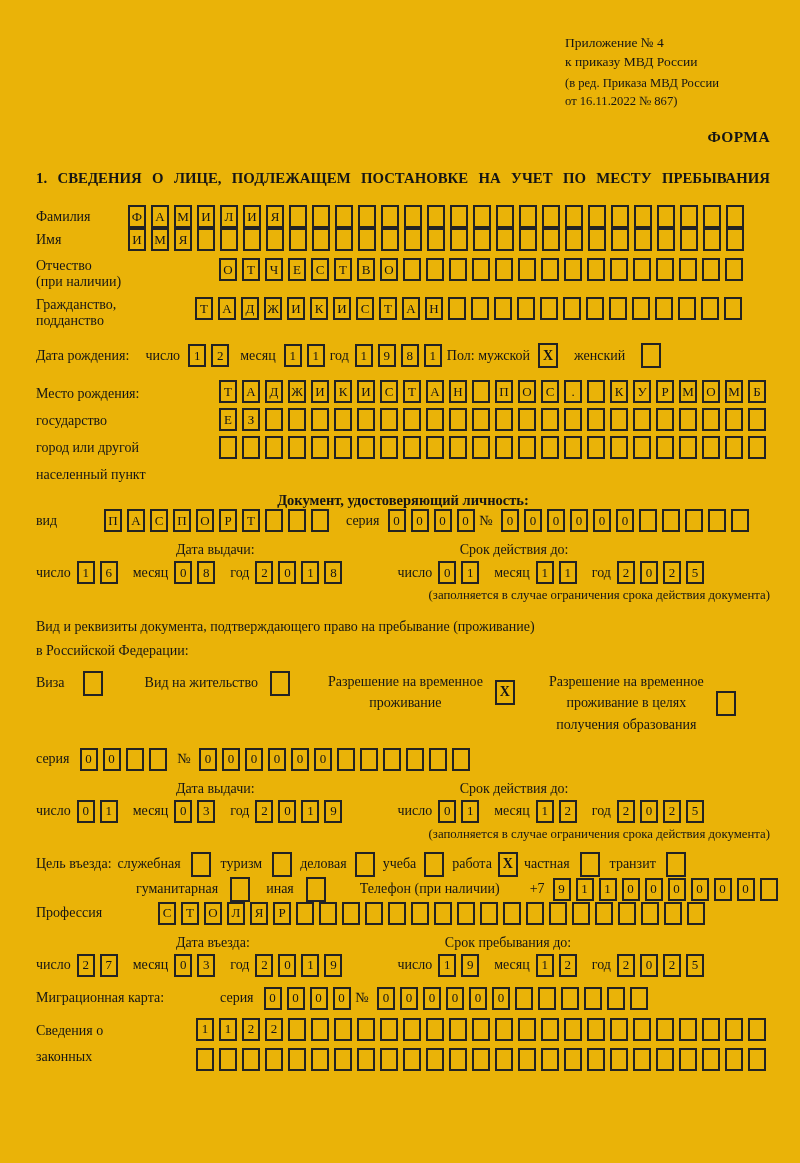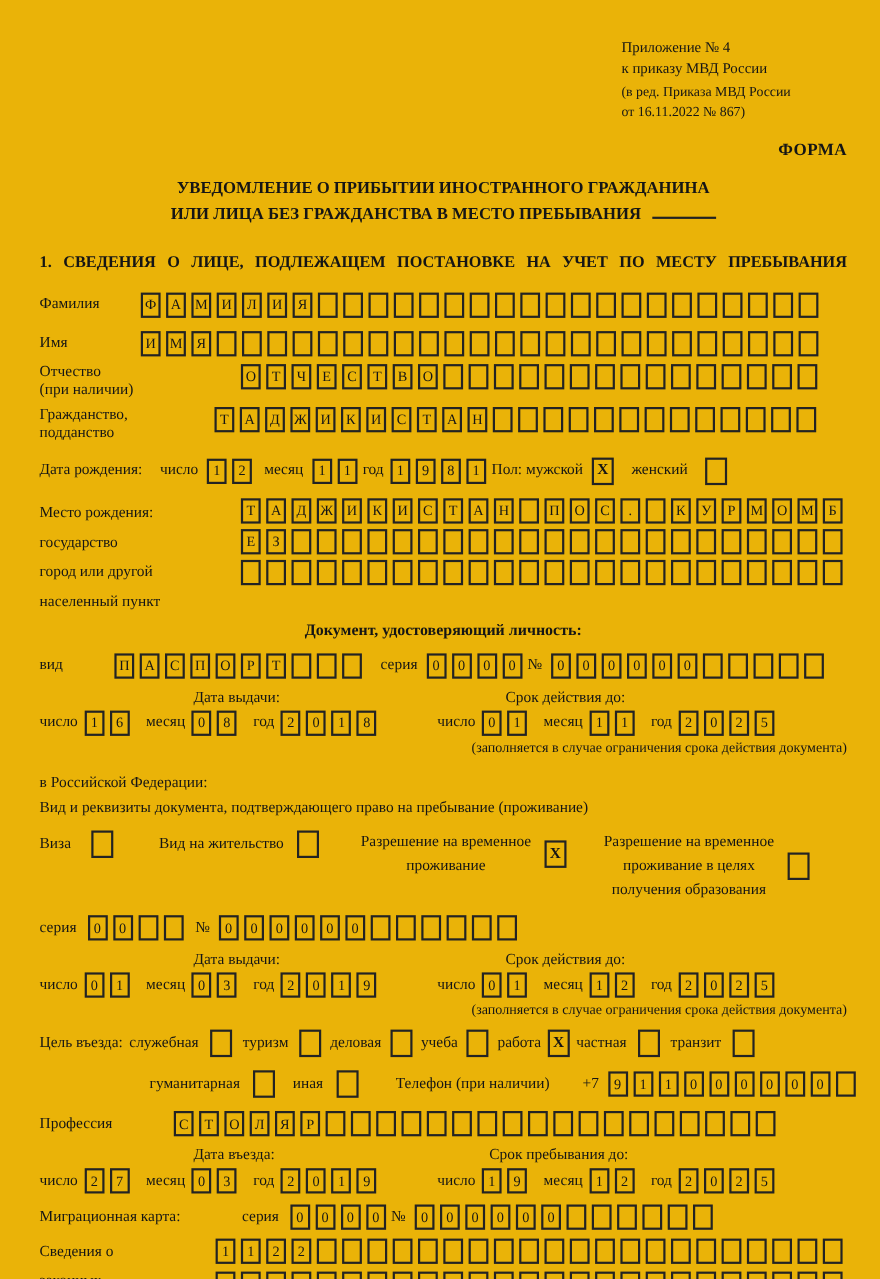--- a/index.html
+++ b/index.html
@@ -10,21 +10,21 @@
   .hdr { margin-left:529px; font-size:13.5px; line-height:1.38; }
   .hdr .small { font-size:12.6px; }
   .hdr .gap { margin-top:4px; }
   .forma { text-align:right; font-weight:bold; font-size:15.5px; margin-top:18px; letter-spacing:0.4px; }
 
   .title { text-align:center; font-weight:bold; font-size:15.2px; margin-top:14px; line-height:1.5; }
   .blank { display:inline-block; width:58px; border-bottom:2px solid #222; height:14px; margin-left:10px; }
 
   .sec { font-weight:bold; font-size:14.8px; margin-top:24px; text-align:justify; text-align-last:justify; }
 
-  .row { display:flex; align-items:center; margin-top:12px; }
+  .row { display:flex; align-items:center; margin-top:0; }
   .row-top { display:flex; align-items:flex-start; margin-top:7px;gap:14px; }
   .lbl { font-size:14px; white-space:nowrap; }
   .cells { display:flex; }
   .cell { box-sizing:border-box; flex:0 0 auto; width:18px; height:23px; border:2px solid #232323;
           margin-right:5px; display:flex; align-items:center; justify-content:center; font-size:13px; }
   .checkbox { box-sizing:border-box; flex:0 0 auto; width:20px; height:25px; border:2px solid #232323;
           display:flex; align-items:center; justify-content:center; font-size:14px; font-weight:bold; }
 
   .w92 { flex:0 0 92px; }  .w169 { flex:0 0 169px; }  .w145 { flex:0 0 145px; }
   .w122 { flex:0 0 122px; } .w68 { flex:0 0 68px; }   .w146 { flex:0 0 146px; }
@@ -59,24 +59,20 @@
 
   <div class="hdr">
     <div>Приложение № 4</div>
     <div>к приказу МВД России</div>
     <div class="small gap">(в ред. Приказа МВД России</div>
     <div class="small">от 16.11.2022 № 867)</div>
   </div>
 
   <div class="forma">ФОРМА</div>
 
-  <div class="title">
-    <div>УВЕДОМЛЕНИЕ О ПРИБЫТИИ ИНОСТРАННОГО ГРАЖДАНИНА</div>
-    <div><span>ИЛИ ЛИЦА БЕЗ ГРАЖДАНСТВА В МЕСТО ПРЕБЫВАНИЯ</span><span class="blank"></span></div>
-  </div>
 
   <div class="sec">1. СВЕДЕНИЯ О ЛИЦЕ, ПОДЛЕЖАЩЕМ ПОСТАНОВКЕ НА УЧЕТ ПО МЕСТУ ПРЕБЫВАНИЯ</div>
 
   <div class="row" style="margin-top:18px;">
     <span class="lbl w92">Фамилия</span>
     <span class="cells">
           <span class="cell">Ф</span>
           <span class="cell">А</span>
           <span class="cell">М</span>
           <span class="cell">И</span>
@@ -398,22 +394,22 @@
             <span class="cell">2</span>
             <span class="cell">0</span>
             <span class="cell">2</span>
             <span class="cell">5</span>
           </span>
     </div>
   </div>
   <div class="note">(заполняется в случае ограничения срока действия документа)</div>
 
   <div class="para">
+    <div>Вид и реквизиты документа, подтверждающего право на пребывание (проживание)</div>
     <div>в Российской Федерации:</div>
-    <div>Вид и реквизиты документа, подтверждающего право на пребывание (проживание)</div>
   </div>
 
   <div class="row-top" style="margin-top:8px;">
     <div class="optwrap">
       <span class="lbl">Виза</span>
       <span class="cells" style="margin-left:6px;">
             <span class="checkbox"></span>
           </span>
     </div>
     <div class="optwrap g28">

